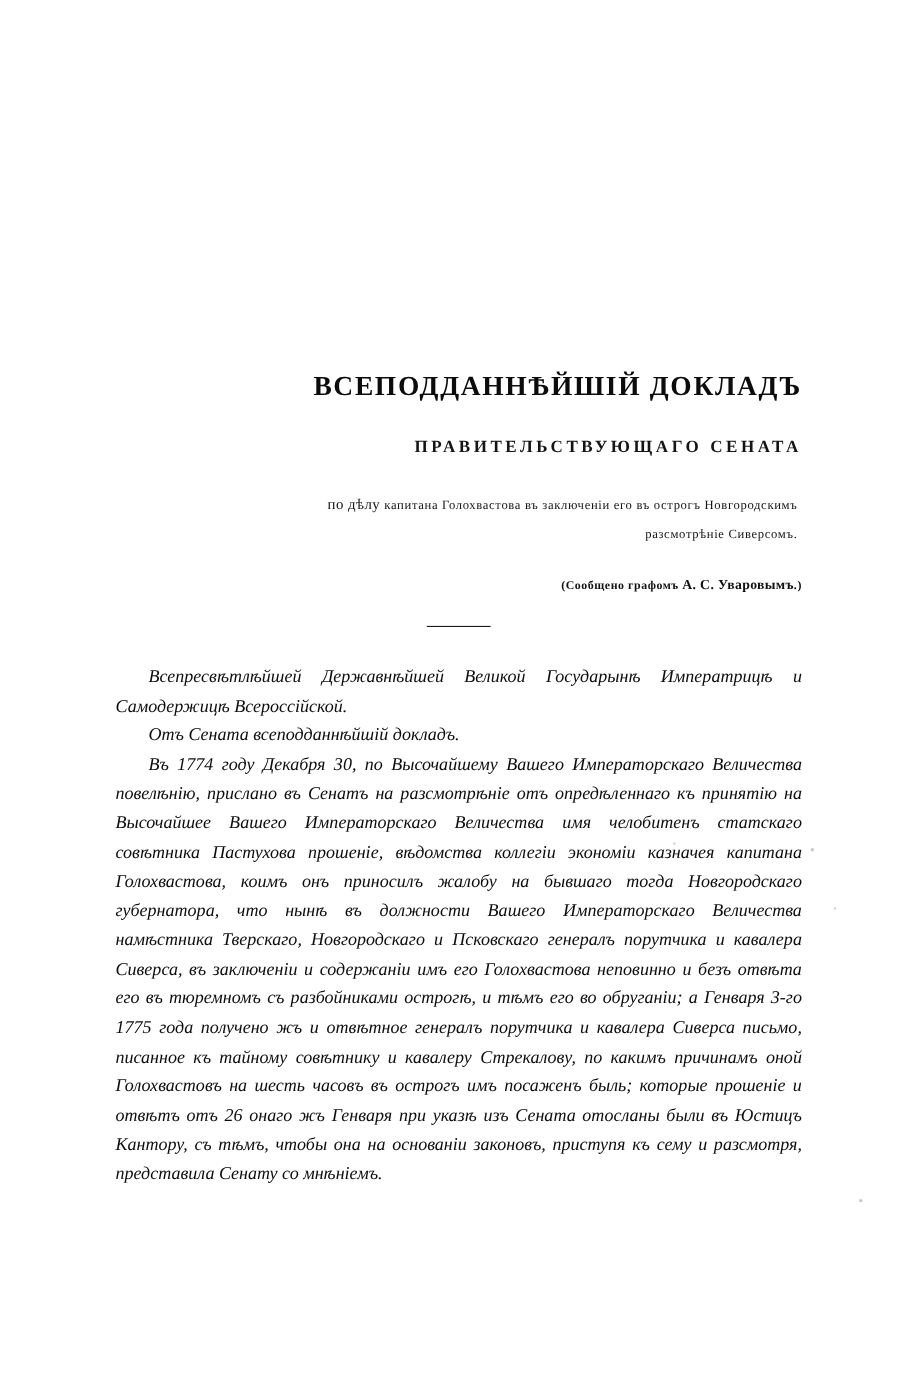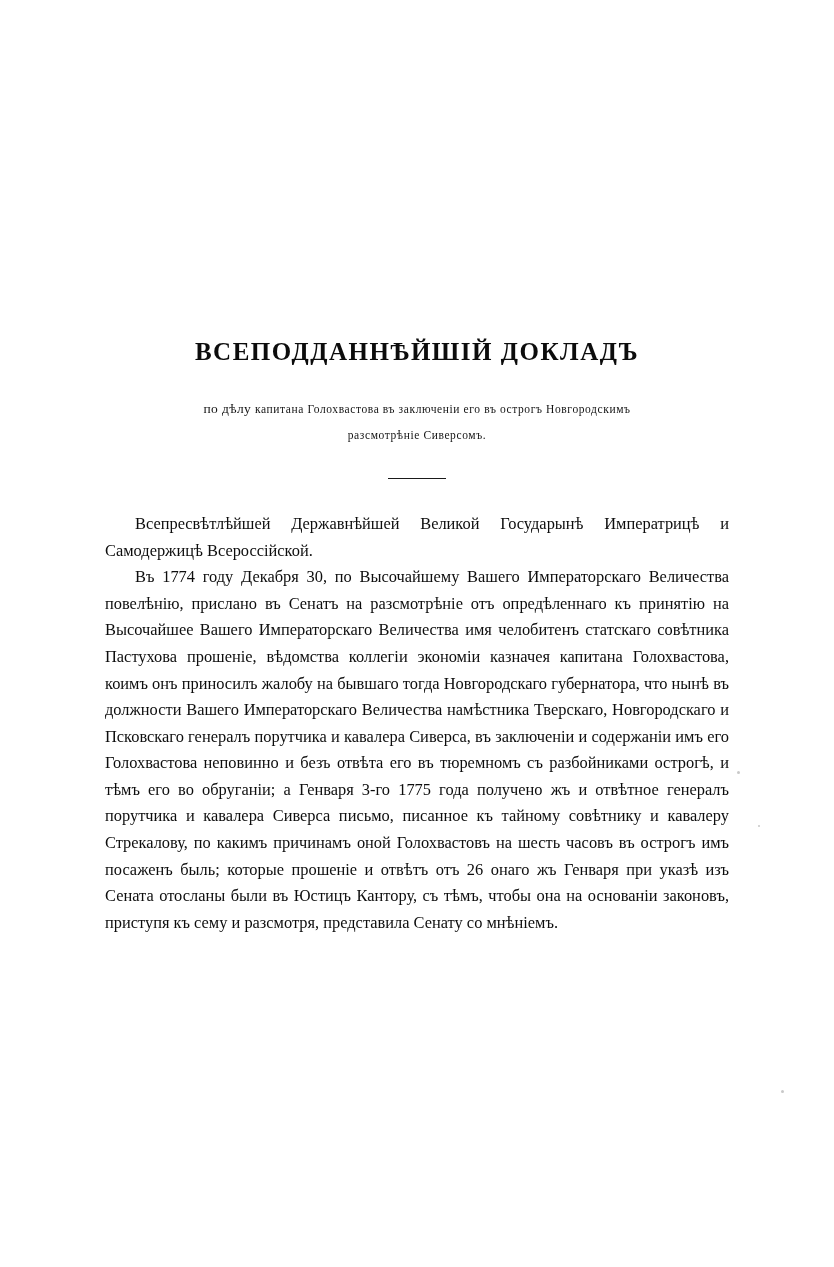--- a/index.html
+++ b/index.html
@@ -26,21 +26,21 @@
   
   .speck {
     position: absolute;
     background: #9a9a9a;
     border-radius: 50%;
     opacity: .55;
   }
 
   .title-block {
     margin-top: 338px;
-    text-align: center;
+    text-align: right;
   }
 
   .doc-title {
     font-size: 25px;
     letter-spacing: 1.5px;
     font-weight: bold;
     color: #0c0c0c;
     line-height: 1.1;
   }
 
@@ -85,20 +85,21 @@
   }
 
   .body-text {
     margin-top: 32px;
     font-size: 16.4px;
     line-height: 1.62;
     text-align: justify;
     color: #0d0d0d;
     -webkit-hyphens: none;
     hyphens: none;
+    font-style: italic;
   }
 
   .body-text p {
     margin: 0;
     text-indent: 0;
   }
   .body-text p.ind {
     text-indent: 30px;
   }
   .body-text p.last-just {
@@ -114,28 +115,33 @@
   <div class="speck" style="left:737px; top:433px; width:3px; height:3px;"></div>
   <div class="speck" style="left:758px; top:487px; width:2px; height:2px;"></div>
   <div class="speck" style="left:781px; top:752px; width:3px; height:3px;"></div>
 
   <div class="speck" style="left:612px; top:428px; width:2px; height:2px;"></div>
 
   <div class="title-block">
 
     <div class="doc-title">ВСЕПОДДАННѢЙШІЙ ДОКЛАДЪ</div>
 
+    <div class="doc-subtitle">ПРАВИТЕЛЬСТВУЮЩАГО СЕНАТА</div>
 
     <div class="doc-caseline">
       <span>по дѣлу </span><span class="sm">капитана Голохвастова въ заключеніи его въ острогъ Новгородскимъ</span><br>
       <span class="sm">разсмотрѣніе Сиверсомъ.</span>
     </div>
 
+    <div class="doc-communicated">
+      <span class="sm">(Сообщено графомъ </span><span>А. С. Уваровымъ</span><span class="sm">.)</span>
+    </div>
 
     <div class="rule"></div>
   </div>
 
   <div class="body-text">
     <p class="ind">Всепресвѣтлѣйшей Державнѣйшей Великой Государынѣ Императрицѣ и Самодержицѣ Всероссійской.</p>
+    <p class="ind">Отъ Сената всеподданнѣйшій докладъ.</p>
     <p class="ind last-just">Въ 1774 году Декабря 30, по Высочайшему Вашего Императорскаго Величества повелѣнію, прислано въ Сенатъ на разсмотрѣніе отъ опредѣленнаго къ принятію на Высочайшее Вашего Императорскаго Величества имя челобитенъ статскаго совѣтника Пастухова прошеніе, вѣдомства коллегіи экономіи казначея капитана Голохвастова, коимъ онъ приносилъ жалобу на бывшаго тогда Новгородскаго губернатора, что нынѣ въ должности Вашего Императорскаго Величества намѣстника Тверскаго, Новгородскаго и Псковскаго генералъ порутчика и кавалера Сиверса, въ заключеніи и содержаніи имъ его Голохвастова неповинно и безъ отвѣта его въ тюремномъ съ разбойниками острогѣ, и тѣмъ его во обруганіи; а Генваря 3-го 1775 года получено жъ и отвѣтное генералъ порутчика и кавалера Сиверса письмо, писанное къ тайному совѣтнику и кавалеру Стрекалову, по какимъ причинамъ оной Голохвастовъ на шесть часовъ въ острогъ имъ посаженъ быль; которые прошеніе и отвѣтъ отъ 26 онаго жъ Генваря при указѣ изъ Сената отосланы были въ Юстицъ Кантору, съ тѣмъ, чтобы она на основаніи законовъ, приступя къ сему и разсмотря, представила Сенату со мнѣніемъ.</p>
   </div>
 
 </div>
 
 </body></html>

